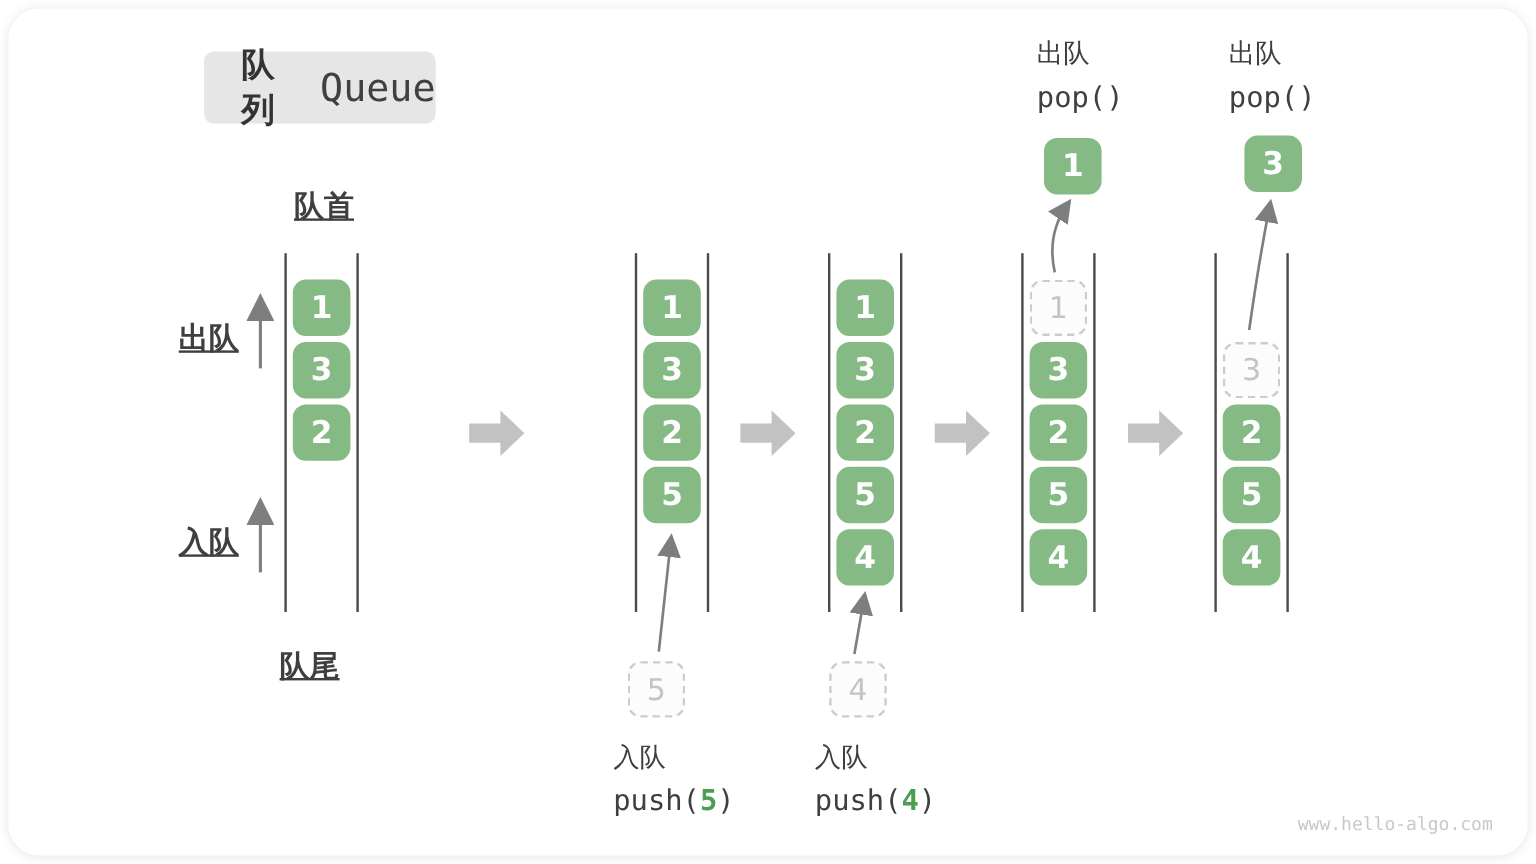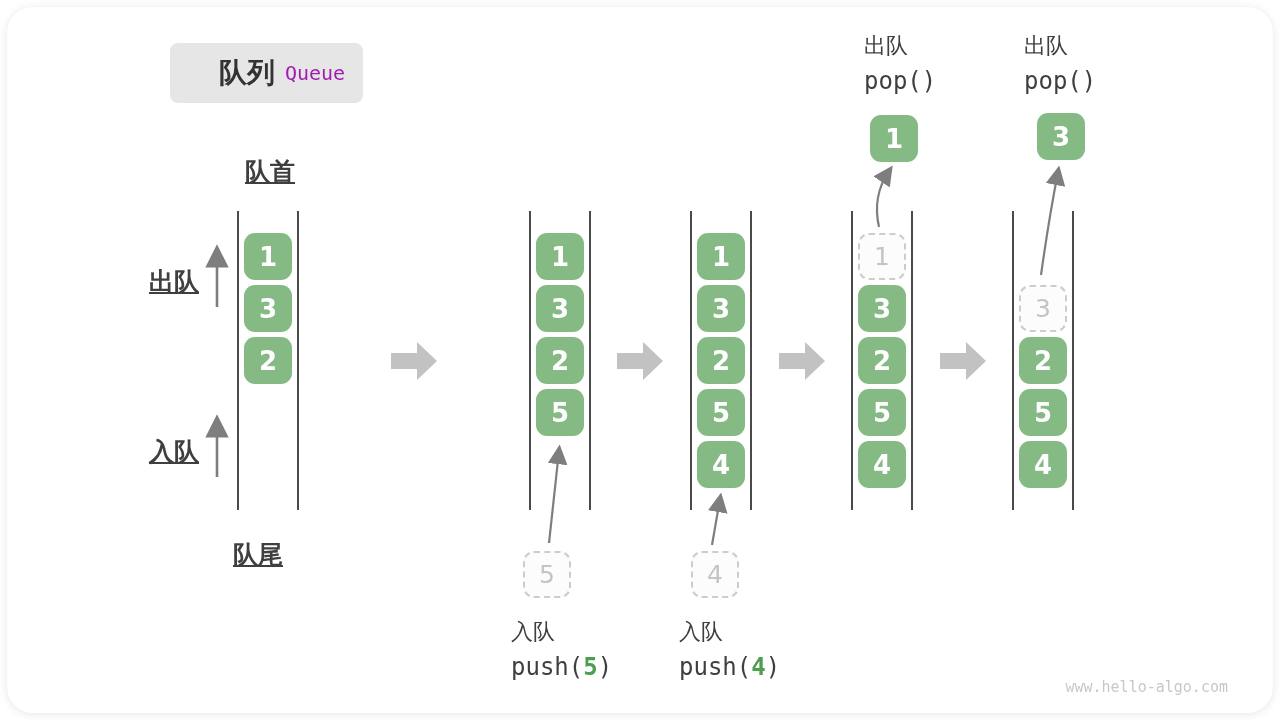--- a/index.html
+++ b/index.html
@@ -14,21 +14,21 @@
     background: #ffffff; border-radius: 26px;
     box-shadow: 0 1px 10px rgba(0,0,0,0.10);
   }
 
   .title-box {
     position: absolute; left: 170px; top: 43px; width: 193px; height: 60px;
     background: #e6e6e6; border-radius: 8px;
     display: flex; align-items: center; justify-content: center; gap: 10px;
   }
   .title-zh { font-size: 28px; font-weight: bold; color: #333333; margin-left: 31px; }
-  .title-en { font-family: "DejaVu Sans Mono", "Liberation Mono", monospace; font-size: 20px; color: #a21caf; }
+  .title-en { font-family: "DejaVu Sans Mono", "Liberation Mono", monospace; font-size: 32px; color: #404040; }
 
   .side-label { position: absolute; font-size: 25px; font-weight: bold; color: #3f3f3f; white-space: nowrap; text-decoration: underline; }
   .lbl-front   { left: 245px; top: 155px; }
   .lbl-rear    { left: 233px; top: 538px; }
   .lbl-dequeue { left: 149px; top: 265px; }
   .lbl-enqueue { left: 149px; top: 435px; }
 
   .qline { position: absolute; width: 2px; background: #4a4a4a; }
 
   .qbox {
@@ -46,21 +46,21 @@
   .anno .zh { font-size: 22px; color: #3f3f3f; line-height: 36px; }
   .anno .code {
     font-family: "DejaVu Sans Mono", "Liberation Mono", monospace;
     font-size: 24px; color: #3f3f3f; line-height: 34px;
   }
   .anno .code .val { color: #4d9e50; font-weight: bold; }
 
   .overlay-svg { position: absolute; left: 0; top: 0; pointer-events: none; }
 
   .watermark {
-    position: absolute; right: 52px; top: 678px;
+    position: absolute; right: 36px; top: 678px;
     font-family: "DejaVu Sans Mono", "Liberation Mono", monospace;
     font-size: 15px; color: #c8c8c8;
   }
 </style>
 </head>
 <body>
 
 <div class="canvas">
   <div class="card"></div>
 

